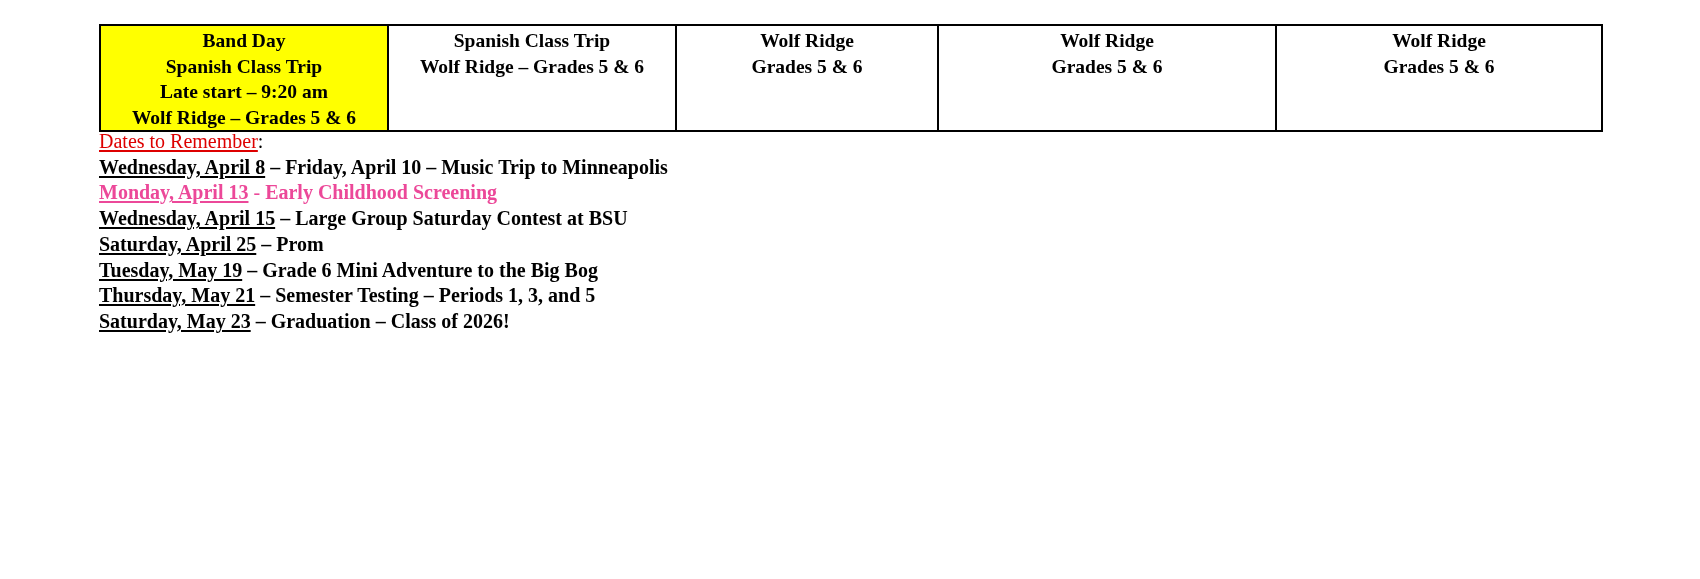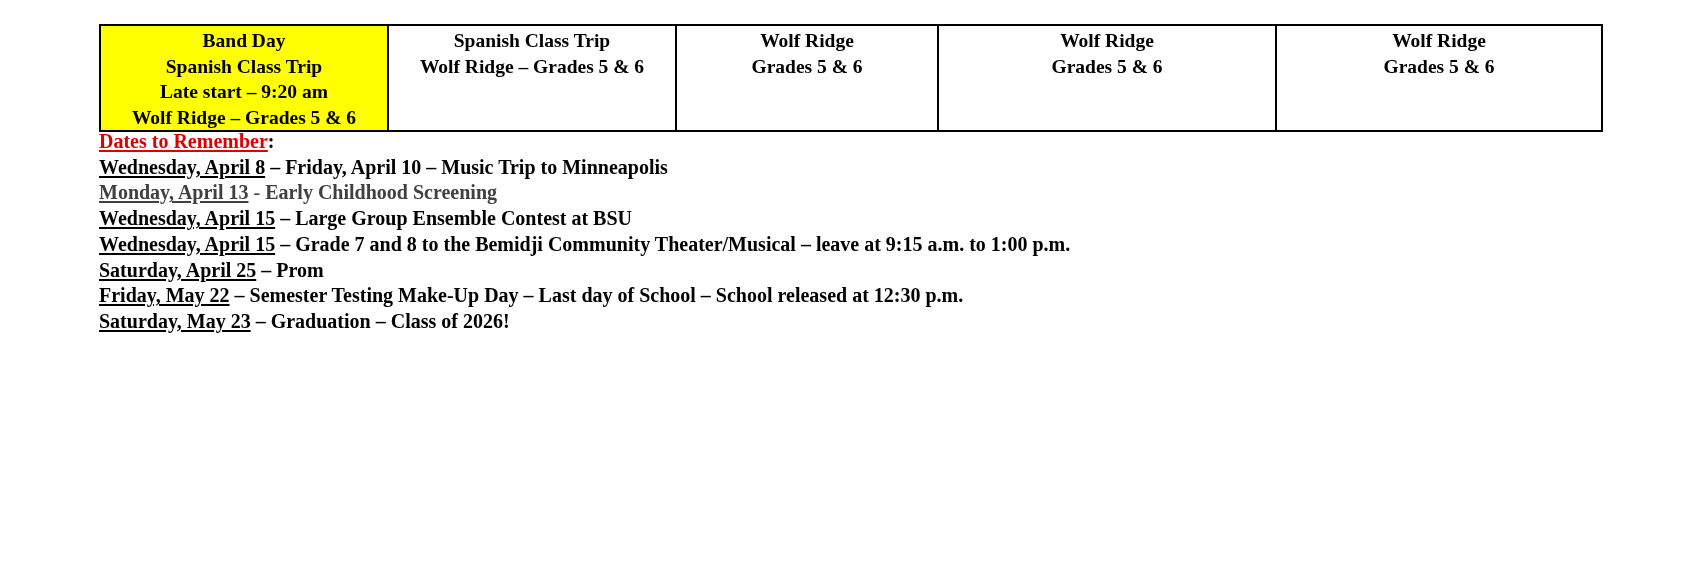--- a/index.html
+++ b/index.html
@@ -6,25 +6,25 @@
   body { width: 1700px; height: 579px; position: relative; overflow: hidden;
          font-family: "Liberation Serif", "DejaVu Serif", serif; color: #000; }
   .cal-table { position: absolute; left: 99px; top: 24px; width: 1502px; height: 105px;
                border-collapse: collapse; table-layout: fixed; }
   .cal-table td { border: 2px solid #000; vertical-align: top; text-align: center;
                   font-weight: bold; font-size: 19.5px; line-height: 25.5px; padding: 2px 2px 0 2px;
                   overflow: hidden; }
   .cal-table td.hl { background: #ffff00; }
   .cal-table td .ln { display: block; white-space: nowrap; }
   .dates { position: absolute; left: 99px; top: 129px; width: 1500px; }
-  .dates .heading { font-size: 20px; line-height: 25.7px; font-weight: bold; white-space: nowrap; }
+  .dates .heading { font-size: 20px; line-height: 25.7px; font-weight: normal; white-space: nowrap; }
   .dates .heading .red { color: #dd0000; text-decoration: underline; text-decoration-thickness: 2px; text-underline-offset: 2px; }
   .dates .row { font-size: 20px; line-height: 25.7px; font-weight: bold; white-space: nowrap; }
   .dates .row .date { text-decoration: underline; text-decoration-thickness: 2px; text-underline-offset: 2px; }
-  .dates .row.grey { color: #404040; }
+  .dates .row.grey { color: #ec4899; }
   .dates .row .normal { font-weight: normal; }
 </style>
 </head>
 <body>
 
 <table class="cal-table">
   <colgroup>
     <col style="width:288px">
       <col style="width:288px">
       <col style="width:262px">
@@ -59,29 +59,29 @@
 </tbody>
   </table>
 
 <div class="dates">
   <div class="heading"><span class="red">Dates to Remember</span><span>:</span></div>
 
   <div class="row"><span class="date">Wednesday, April 8</span><span style="white-space:pre"> – </span><span>Friday, April 10 – Music Trip to Minneapolis</span></div>
 
   <div class="row grey"><span class="date">Monday, April 13</span><span class="normal" style="white-space:pre"> - </span><span>Early Childhood Screening</span></div>
 
-  <div class="row"><span class="date">Wednesday, April 15</span><span style="white-space:pre"> – </span><span>Large Group Ensemble Contest at BSU</span></div>
+  <div class="row"><span class="date">Wednesday, April 15</span><span style="white-space:pre"> – </span><span>Large Group Saturday Contest at BSU</span></div>
 
-  <div class="row"><span class="date">Wednesday, April 15</span><span style="white-space:pre"> – </span><span>Grade 7 and 8 to the Bemidji Community Theater/Musical – leave at 9:15 a.m. to 1:00 p.m.</span></div>
 
 
   <div class="row"><span class="date">Saturday, April 25</span><span style="white-space:pre"> – </span><span>Prom</span></div>
 
 
 
+  <div class="row"><span class="date">Tuesday, May 19</span><span style="white-space:pre"> – </span><span>Grade 6 Mini Adventure to the Big Bog</span></div>
 
 
+  <div class="row"><span class="date">Thursday, May 21</span><span style="white-space:pre"> – </span><span>Semester Testing – Periods 1, 3, and 5</span></div>
 
-  <div class="row"><span class="date">Friday, May 22</span><span style="white-space:pre"> – </span><span>Semester Testing Make-Up Day – Last day of School – School released at 12:30 p.m.</span></div>
 
   <div class="row"><span class="date">Saturday, May 23</span><span style="white-space:pre"> – </span><span>Graduation – Class of 2026!</span></div>
 
 </div>
 
 </body></html>

